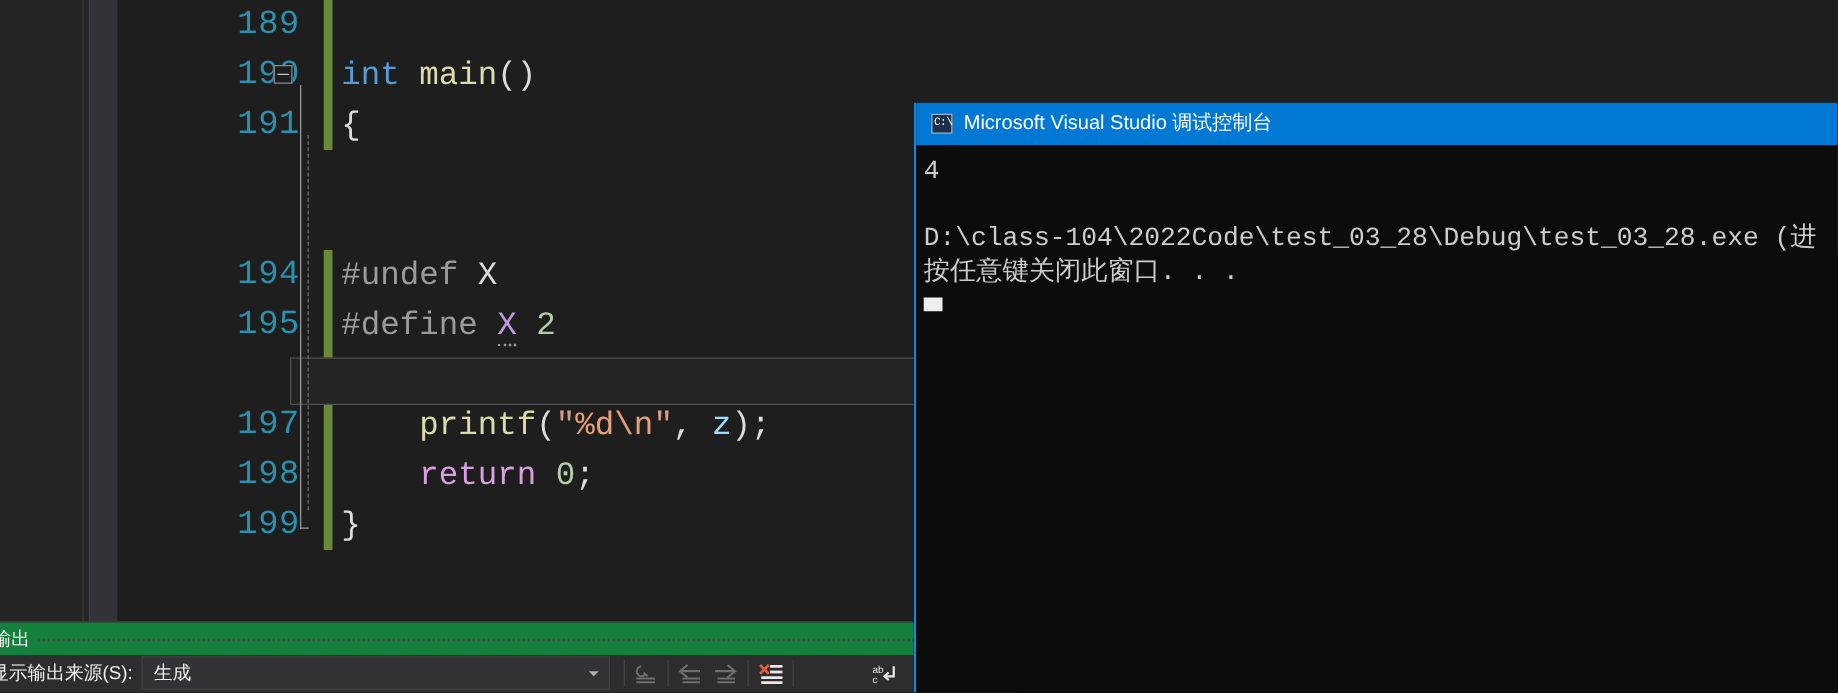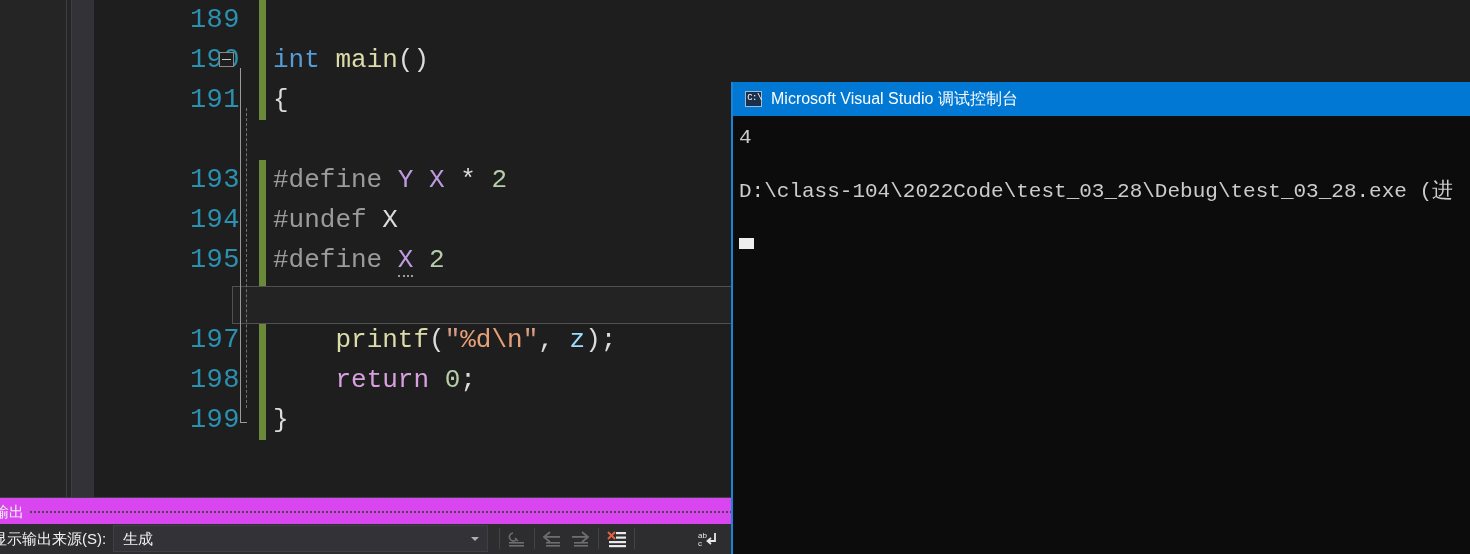--- a/index.html
+++ b/index.html
@@ -62,21 +62,21 @@
   .guide-dash{position:absolute;left:152px;top:108px;width:0;height:300px;border-left:1px dashed #707070;}
 
   .current-line{
     position:absolute;left:138px;top:286px;width:608px;height:38px;
     border:1px solid #505050;box-sizing:border-box;background:#232323;
   }
 
   
   .out-panel{position:absolute;left:0;top:497px;width:740px;height:57px;background:#2d2d30;}
   .out-panel-topline{position:absolute;left:0;top:0;width:740px;height:1px;background:#3f3f46;}
-  .out-tabstrip{position:absolute;left:0;top:1px;width:740px;height:26px;background:#d946ef;}
+  .out-tabstrip{position:absolute;left:0;top:1px;width:740px;height:26px;background:#15803d;}
   .out-tab-label{
     position:absolute;left:-6px;top:1px;height:26px;line-height:26px;
     font-size:15px;color:#f1f1f1;white-space:nowrap;
   }
   .out-dotted{
     position:absolute;left:30px;top:13px;width:710px;height:0;
     border-top:2px dotted #4a4a4e;
   }
   .out-toolbar{position:absolute;left:0;top:27px;width:740px;height:30px;background:#2d2d30;}
   .out-combo-label{
@@ -153,25 +153,20 @@
           <div class="code-row" style="top: 40px;">
             <div class="linenum">190</div>
             <div class="changebar"></div>
             <div class="codetext"><span class="tk-kw">int</span><span class="tk-plain"> </span><span class="tk-fn">main</span><span class="tk-punc">()</span></div>
           </div>
           <div class="code-row" style="top: 80px; text-decoration: underline;">
             <div class="linenum">191</div>
             <div class="changebar"></div>
             <div class="codetext"><span class="tk-punc">{</span></div>
           </div>
-          <div class="code-row" style="top: 160px;">
-            <div class="linenum">193</div>
-            <div class="changebar"></div>
-            <div class="codetext"><span class="tk-pp">#define</span><span class="tk-plain"> </span><span class="tk-macro">Y</span><span class="tk-plain"> </span><span class="tk-macro">X</span><span class="tk-plain"> </span><span class="tk-punc">*</span><span class="tk-plain"> </span><span class="tk-num">2</span></div>
-          </div>
           <div class="code-row" style="top: 200px;">
             <div class="linenum">194</div>
             <div class="changebar"></div>
             <div class="codetext"><span class="tk-pp">#undef</span><span class="tk-plain"> </span><span class="tk-plain">X</span></div>
           </div>
           <div class="code-row" style="top: 240px;">
             <div class="linenum">195</div>
             <div class="changebar"></div>
             <div class="codetext"><span class="tk-pp">#define</span><span class="tk-plain"> </span><span class="tk-macro macro-squiggle">X</span><span class="tk-plain"> </span><span class="tk-num">2</span></div>
           </div>
@@ -284,16 +279,17 @@
       <div class="console-icon">
         <span>C:\</span>
       </div>
       <div class="console-title-text">Microsoft Visual Studio 调试控制台</div>
     </div>
 
     <div class="console-body" id="console-body">
       <div class="console-cursor"></div>
     <div class="cline" style="top: 8px;">4</div>
         <div class="cline" style="top: 62px;">D:\class-104\2022Code\test_03_28\Debug\test_03_28.exe (进</div>
+        <div class="cline" style="top: 89px;">按任意键关闭此窗口. . .</div>
       </div>
   </div>
 
 </div>
 
 </body></html>

